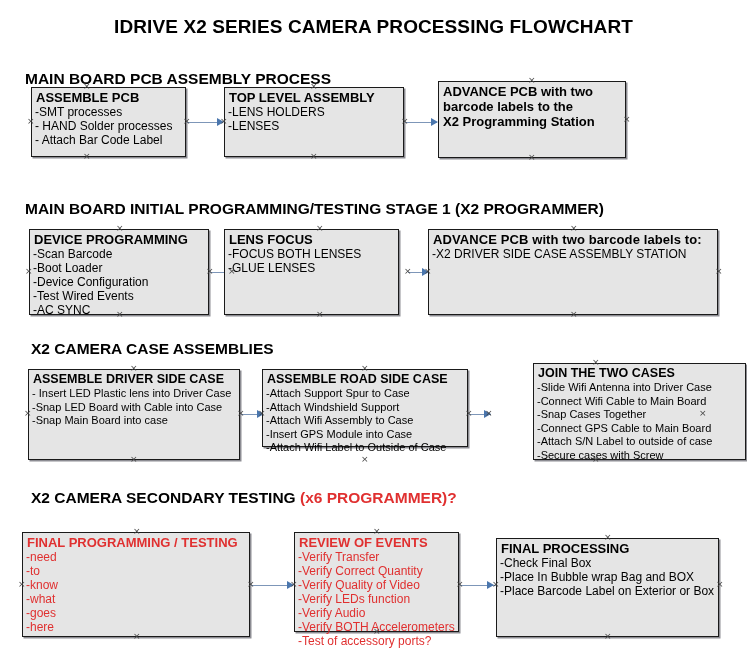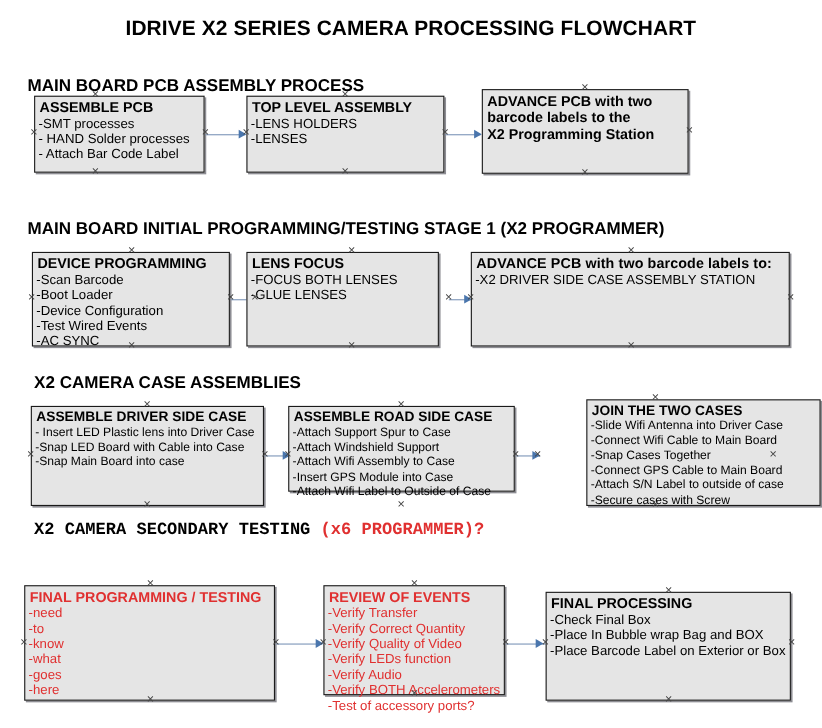--- a/index.html
+++ b/index.html
@@ -226,21 +226,21 @@
     <div class="ln">-Snap Cases Together</div>
     <div class="ln">-Connect GPS Cable to Main Board</div>
     <div class="ln">-Attach S/N Label to outside of case</div>
     <div class="ln">-Secure cases with Screw</div>
   </div>
   <div class="xmark" style="left:592px; top:359px;"></div>
   <div class="xmark" style="left:592px; top:456px;"></div>
   <div class="xmark" style="left:485px; top:410px;"></div>
   <div class="xmark" style="left:699px; top:410px;"></div>
 
-  <div class="section-title" style="left:31px; top:472px;font-family:Liberation Mono, monospace;">
+  <div class="section-title" style="left:31px; top:489px;">
     <span>X2 CAMERA SECONDARY TESTING </span><span class="red">(x6 PROGRAMMER)?</span>
   </div>
 
   <div class="nodebox red" style="left:22px; top:532px; width:228px; height:105px;">
     <div class="hd">FINAL PROGRAMMING / TESTING</div>
     <div class="ln">-need</div>
     <div class="ln">-to</div>
     <div class="ln">-know</div>
     <div class="ln">-what</div>
     <div class="ln">-goes</div>

